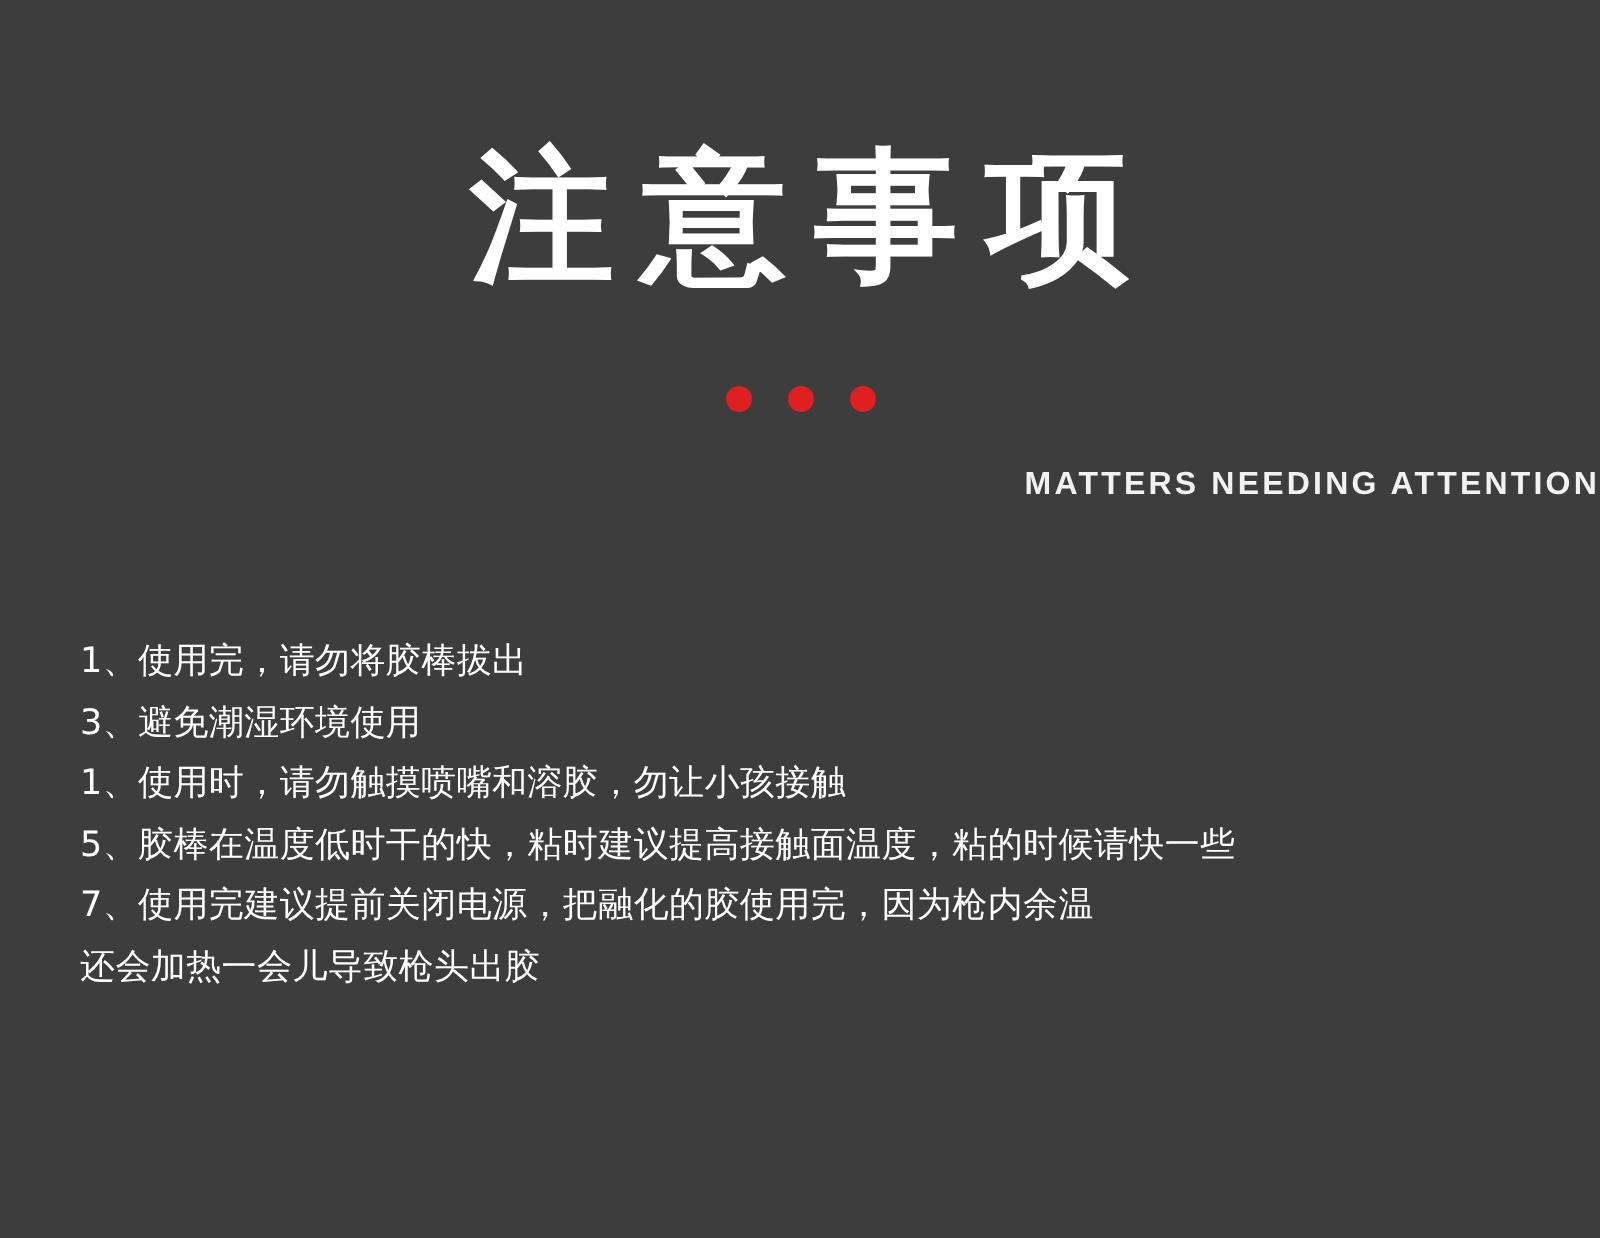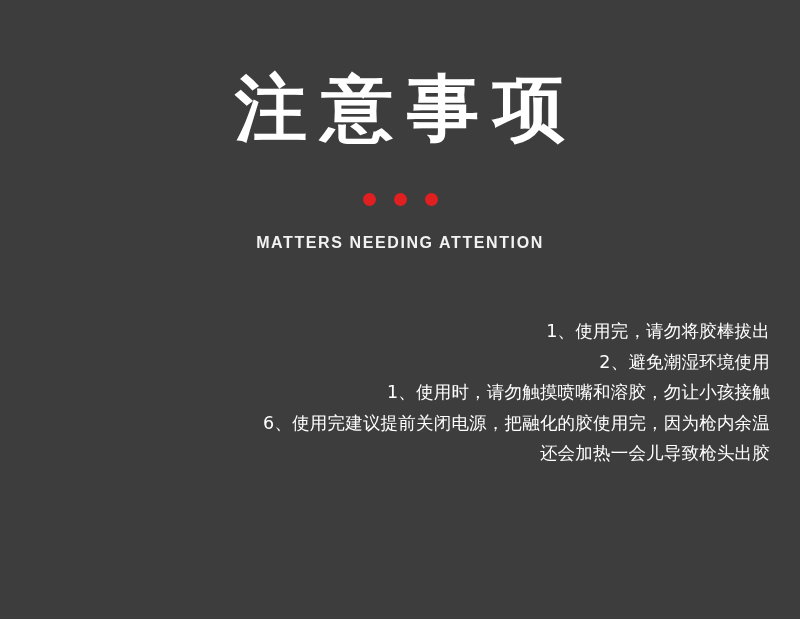--- a/index.html
+++ b/index.html
@@ -50,60 +50,60 @@
     height: 13px;
     border-radius: 50%;
     background: #e02020;
     display: block;
   }
   .subtitle {
     position: absolute;
     top: 234px;
     left: 0;
     width: 800px;
-    text-align: center;
+    text-align: right;
     color: #f2f2f2;
     font-size: 16px;
     font-weight: 600;
     letter-spacing: 1.6px;
     font-family: "Liberation Sans", sans-serif;
   }
   .list {
     position: absolute;
     top: 318px;
     left: 40px;
     width: 730px;
     color: #ffffff;
     font-size: 17.5px;
     line-height: 26px;
     font-family: "DejaVu Sans", sans-serif;
   }
   .list-item {
     white-space: pre-wrap;
     margin: 0 0 4.5px 0;
     letter-spacing: 0.2px;
-    text-align: right;
   }
 </style>
 </head>
 <body>
 
 <div class="page">
 
   <div class="title">注意事项</div>
 
   <div class="dots">
     <span class="dot"></span>
     <span class="dot"></span>
     <span class="dot"></span>
   </div>
 
   <div class="subtitle">MATTERS NEEDING ATTENTION</div>
 
   <div class="list">
     <p class="list-item">1、使用完，请勿将胶棒拔出</p>
-    <p class="list-item">2、避免潮湿环境使用</p>
+    <p class="list-item">3、避免潮湿环境使用</p>
     <p class="list-item">1、使用时，请勿触摸喷嘴和溶胶，勿让小孩接触</p>
-    <p class="list-item">6、使用完建议提前关闭电源，把融化的胶使用完，因为枪内余温</p>
+    <p class="list-item">5、胶棒在温度低时干的快，粘时建议提高接触面温度，粘的时候请快一些</p>
+    <p class="list-item">7、使用完建议提前关闭电源，把融化的胶使用完，因为枪内余温</p>
     <p class="list-item">还会加热一会儿导致枪头出胶</p>
   </div>
 
 </div>
 
 </body></html>

